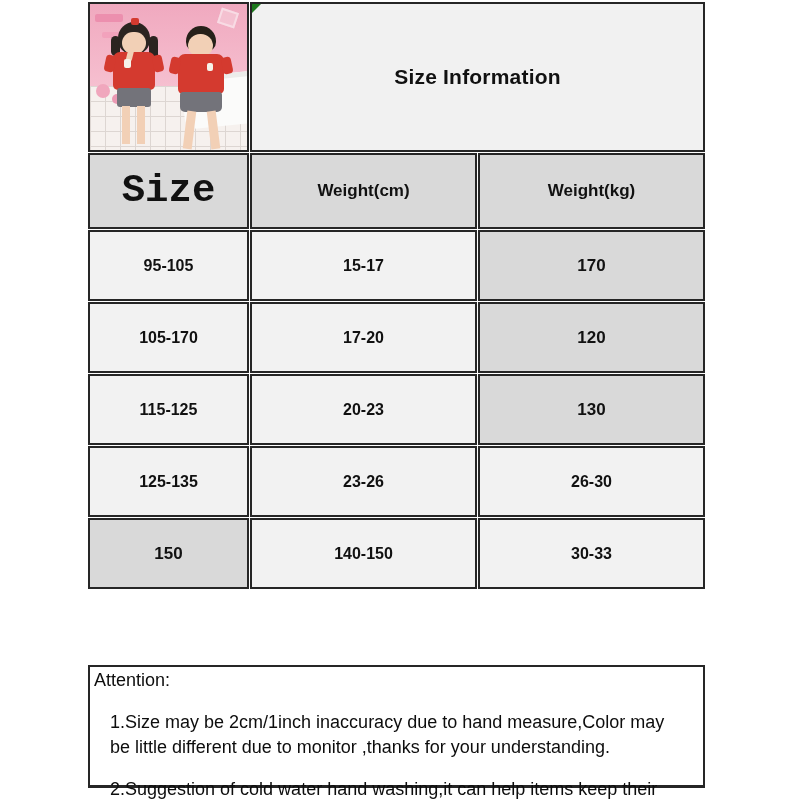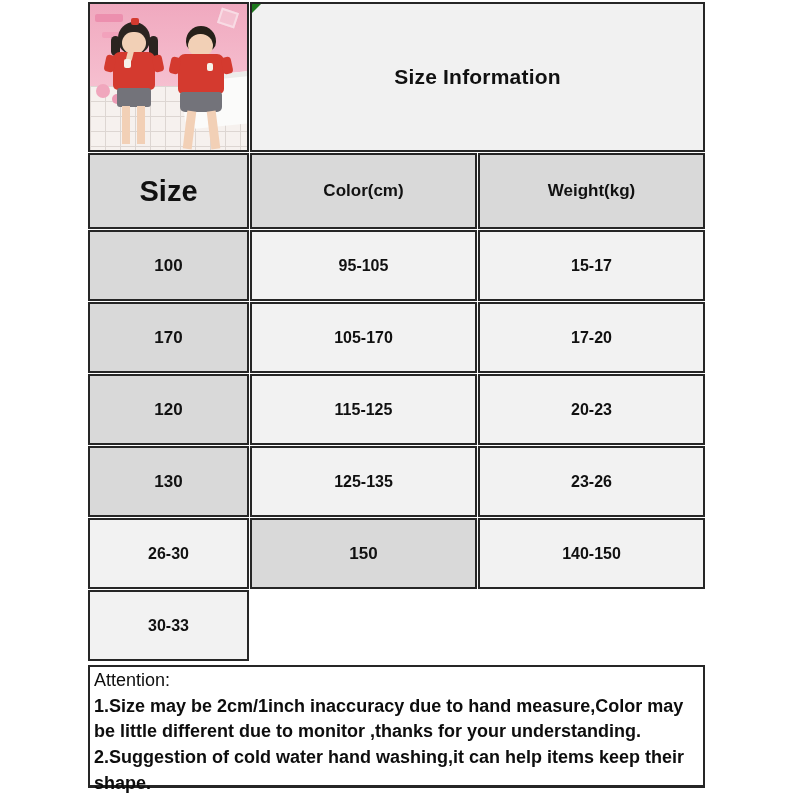--- a/index.html
+++ b/index.html
@@ -16,21 +16,21 @@
   .c {
     border:2px solid var(--table-border,#262626);
     display:flex; align-items:center; justify-content:center;
     font-weight:bold; color:#111; text-align:center;
   }
   .title-cell { grid-column:2/4; background:var(--title-cell-bg,#f1f1f1); font-size:21px; position:relative; letter-spacing:0.2px; }
   .corner-marker { position:absolute; left:0; top:0; width:9px; height:9px;
     background:var(--corner-marker-green,#1e7a1e);
     -webkit-clip-path:polygon(0 0,100% 0,0 100%); clip-path:polygon(0 0,100% 0,0 100%); }
   .hcell { background:var(--header-cell-bg,#d9d9d9); font-size:17px; }
-  .hcell.size-h { font-size:29px; }
+  .hcell.size-h { font-size:39px;font-family:Liberation Mono, monospace; }
   .rowhead { background:var(--header-cell-bg,#d9d9d9); font-size:17px; }
   .dcell { background:var(--data-cell-bg,#f2f2f2); font-size:16px; }
 
   
   .photo-cell { grid-column:1; background:linear-gradient(180deg,#f0a9bf 0%, #f5bccd 48%, #f9d3de 100%); position:relative; overflow:hidden; padding:0; }
   .photo-cell > div { position:absolute; }
   .shelf-a { left:5px; top:10px; width:28px; height:8px; background:#ec8fae; border-radius:2px; }
   .shelf-b { left:12px; top:28px; width:18px; height:6px; background:#f2a2bc; border-radius:2px; }
   .deco-hex { right:10px; top:6px; width:18px; height:16px; border:2px solid #f8dbe4; transform:rotate(18deg); background:rgba(255,255,255,0.25); }
   .tiles { left:0; bottom:0; width:100%; height:44%; background-color:#f6f1ee;
@@ -73,21 +73,21 @@
   
   .attention {
     margin-top:4px;
     border:2px solid var(--table-border,#262626);
     border-bottom-width:3px;
     background:#ffffff;
     height:123px;
     padding:1px 4px 0 4px;
     font-size:18px; line-height:1.43; color:#0d0d0d;
   }
-  .attention p { margin:0;font-weight:bold; }
+  .attention p { margin:16px; }
 </style>
 </head>
 <body>
 
 <div class="sheet">
 
   <div class="size-grid">
 
     <div class="c photo-cell">
       <div class="shelf-a"></div>
@@ -125,24 +125,23 @@
         <div class="leg-r"></div>
       </div>
     </div>
 
     <div class="c title-cell">
       <div class="corner-marker"></div>
       <span>Size Information</span>
     </div>
 
     <div class="c hcell size-h">Size</div>
-    <div class="c hcell">Color(cm)</div>
+    <div class="c hcell">Weight(cm)</div>
     <div class="c hcell">Weight(kg)</div>
 
-    <div class="c rowhead">100</div>
     <div class="c dcell">95-105</div>
     <div class="c dcell">15-17</div>
 
     <div class="c rowhead">170</div>
     <div class="c dcell">105-170</div>
     <div class="c dcell">17-20</div>
 
     <div class="c rowhead">120</div>
     <div class="c dcell">115-125</div>
     <div class="c dcell">20-23</div>

